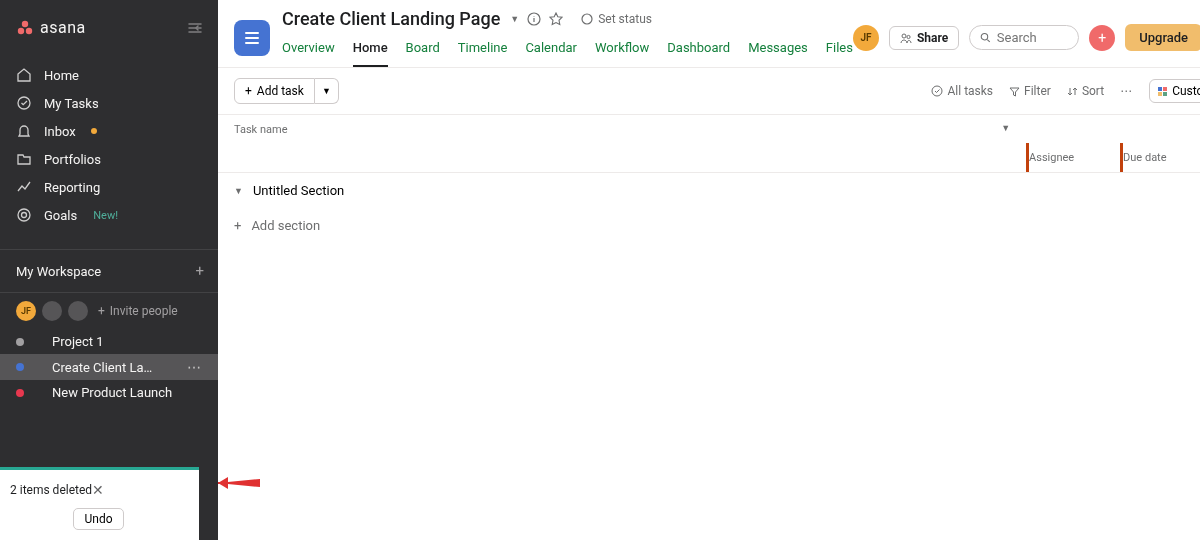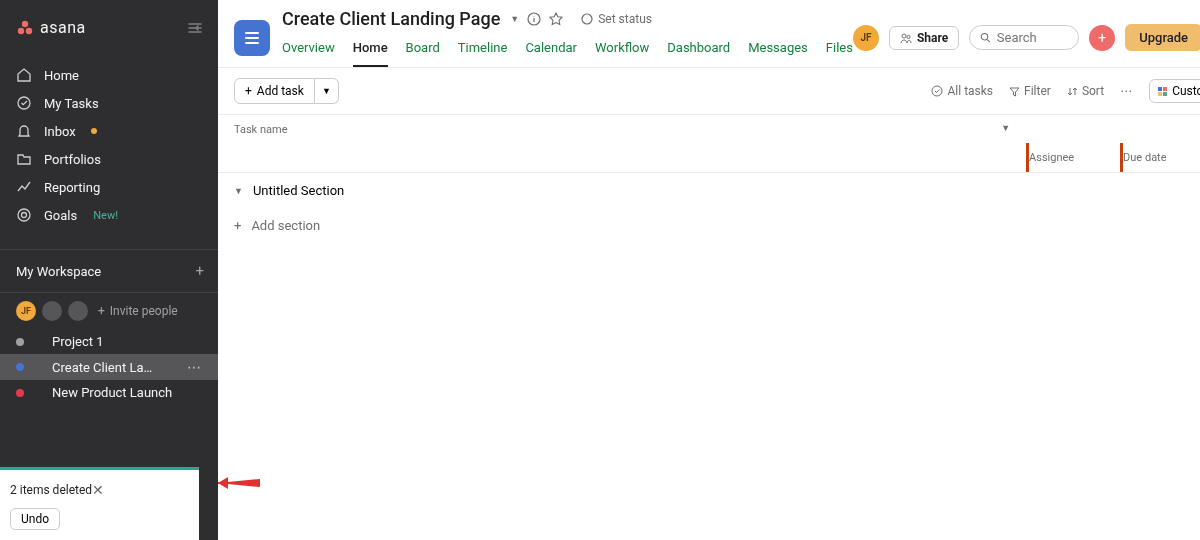--- a/index.html
+++ b/index.html
@@ -22,21 +22,21 @@
 .avatar-empty { background: #565557; }
 .invite { display: flex; align-items: center; gap: 5px; color: #A2A0A2; font-size: 12px; cursor: pointer; margin-left: 4px; }
 .proj { display: flex; align-items: center; gap: 28px; padding: 5px 16px; cursor: pointer; font-size: 13px; }
 .proj.active { background: #565557; }
 .proj-dot { width: 8px; height: 8px; border-radius: 2px; }
 .proj-name { flex: 1; white-space: nowrap; overflow: hidden; text-overflow: ellipsis; }
 .proj-more { opacity: 0.7; font-size: 14px; letter-spacing: 1px; }
 .toast { position: absolute; bottom: 0; left: 0; width: 199px; background: #fff; color: #1E1F21; border-top: 3px solid #28A893; padding: 12px 12px 10px 10px; z-index: 10; font-size: 12px; }
 .toast-row { display: flex; justify-content: flex-start; align-items: center; }
 .toast-close { cursor: pointer; font-size: 14px; opacity: 0.7; }
-.toast-actions { display: flex; justify-content: flex-start; margin-top: 10px; }
+.toast-actions { display: flex; justify-content: center; margin-top: 10px; }
 .undo-btn { border: 1px solid #CFCBCB; background: #fff; padding: 3px 10px; border-radius: 5px; font-size: 12px; cursor: pointer; }
 .main { flex: 1; display: flex; flex-direction: column; }
 .header { padding: 8px 16px 0 16px; border-bottom: 1px solid #EDEAE9; }
 .header-top { display: flex; align-items: center; justify-content: space-between; }
 .header-left { display: flex; align-items: center; gap: 12px; }
 .proj-icon { width: 36px; height: 36px; background: #4573D2; border-radius: 8px; display: flex; align-items: center; justify-content: center; }
 .title-block { display: flex; flex-direction: column; gap: 2px; }
 .title-row { display: flex; align-items: center; gap: 10px; }
 .title { font-size: 18px; font-weight: 500; color: #1E1F21; }
 .title-icons { display: flex; gap: 8px; align-items: center; color: #6D6E6F; }

